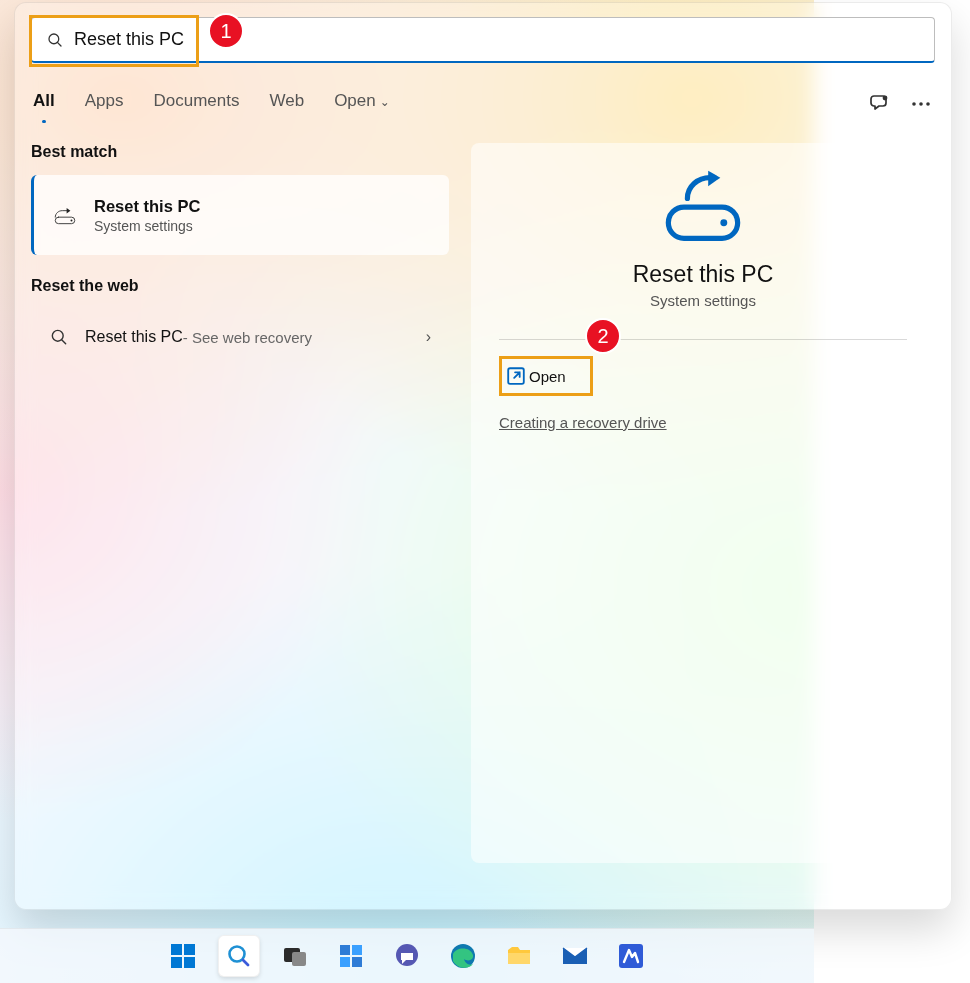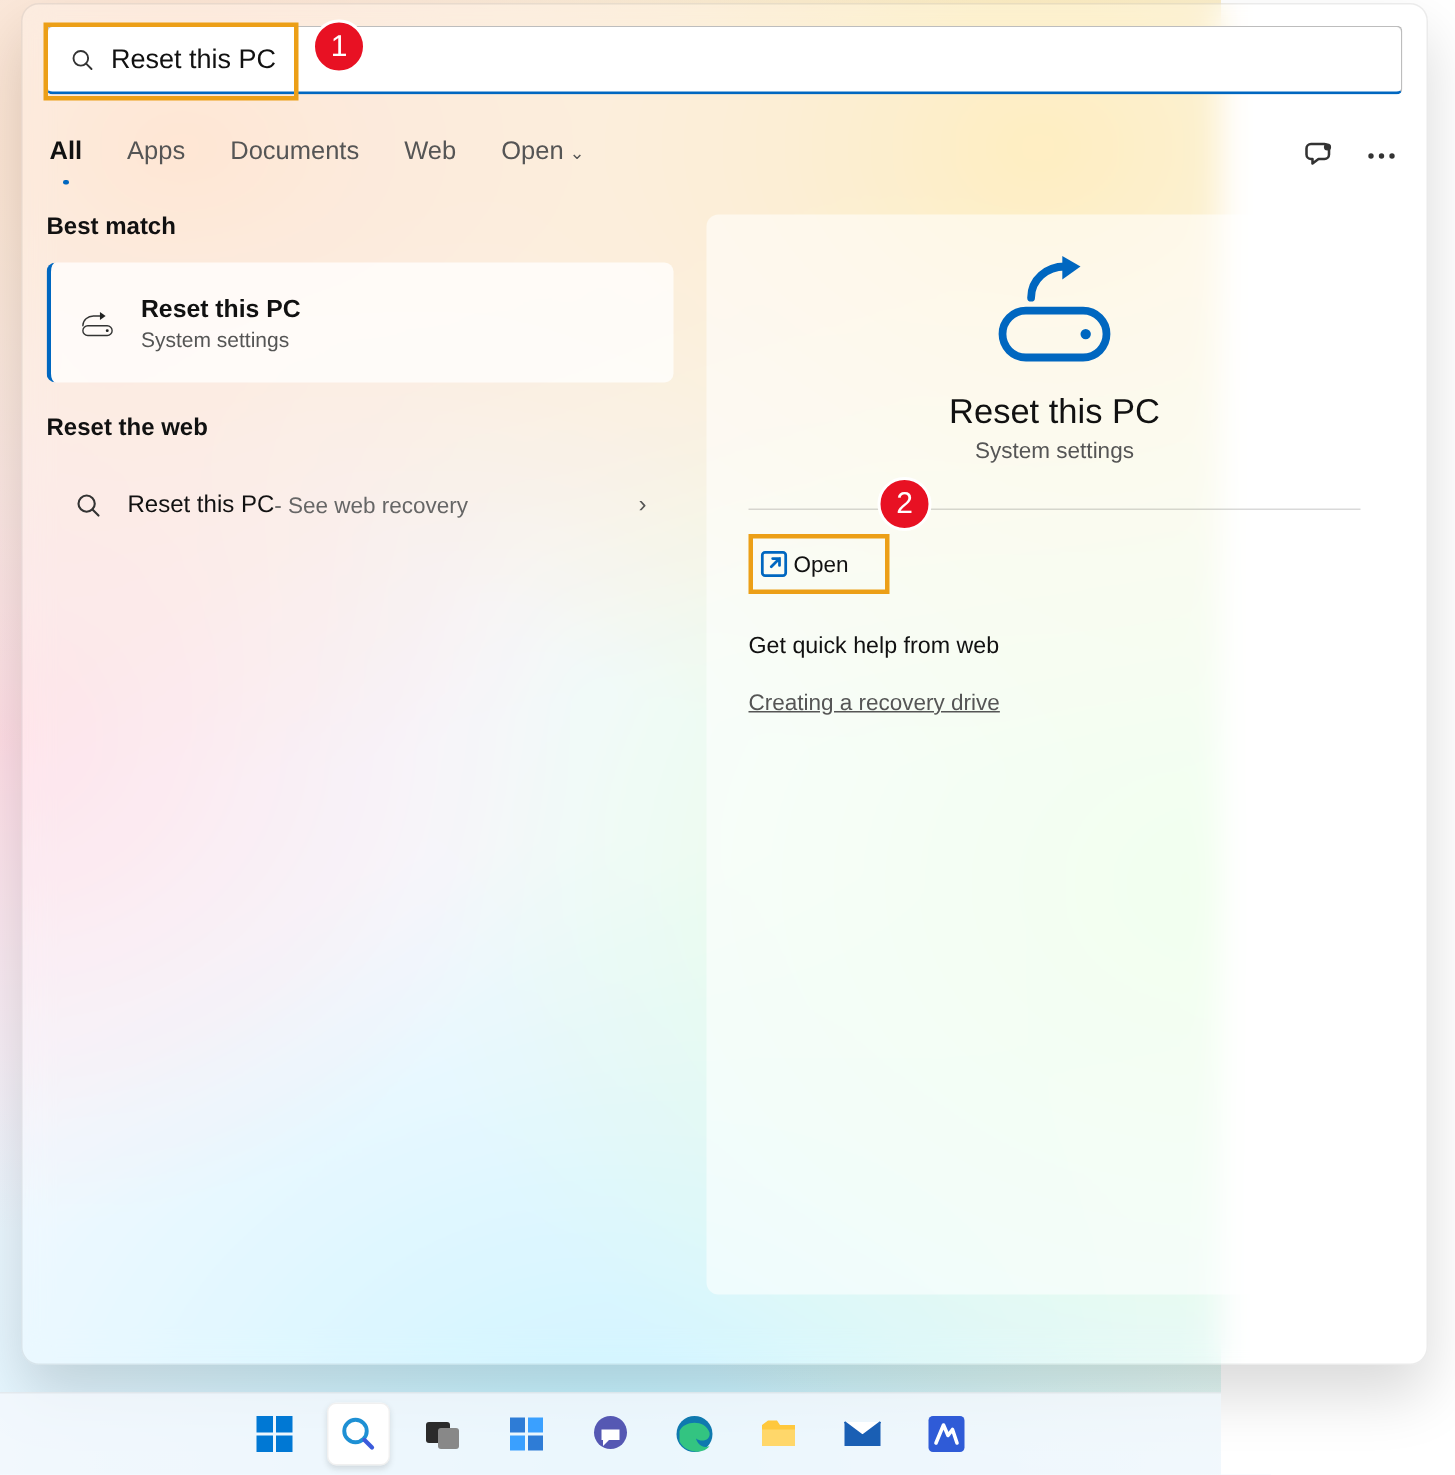--- a/index.html
+++ b/index.html
@@ -217,21 +217,20 @@
           <div class="open-row">
             <svg viewBox="0 0 24 24">
               <rect x="3.5" y="3.5" width="17" height="17" rx="2" fill="none" stroke="#0067c0" stroke-width="2"></rect>
               <path d="M10 14l6-6M11 8h5v5" fill="none" stroke="#0067c0" stroke-width="2" stroke-linecap="round"></path>
             </svg>
             <span class="open-label">Open</span>
             <div class="highlight-2"></div>
           </div>
         </div>
 
-        <div class="help-h">Get quick help from web</div>
         <div class="help-link">Creating a recovery drive</div>
       </div>
     </div>
   </div>
 
   <div class="taskbar">
     <div class="tb-item">
       <svg viewBox="0 0 28 28">
           <rect x="2" y="2" width="11" height="11" fill="#0078d4"></rect>
           <rect x="15" y="2" width="11" height="11" fill="#0078d4"></rect>

